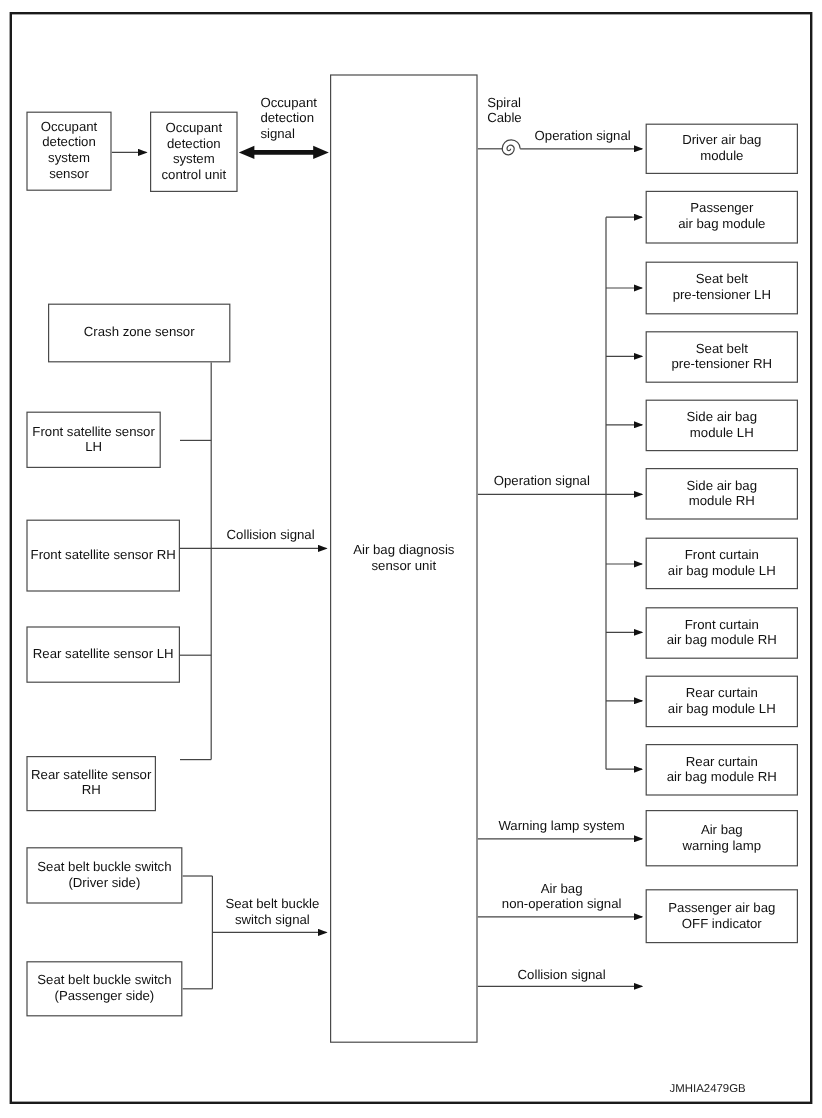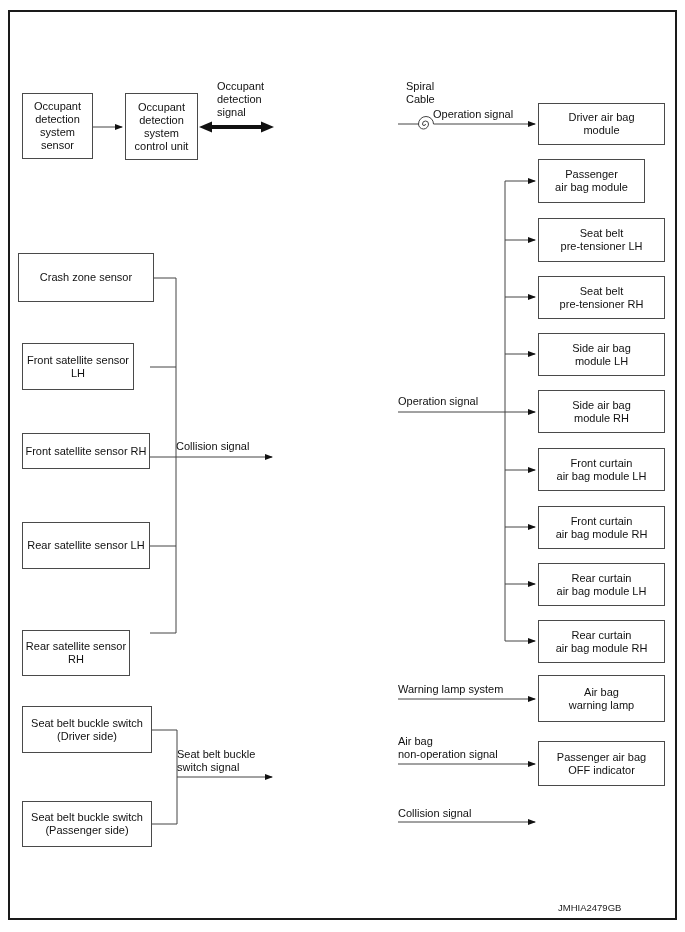--- a/index.html
+++ b/index.html
@@ -6,21 +6,21 @@
   .stage{position:relative;width:685px;height:932px;background:#fff;
          font-family:"Liberation Sans",sans-serif;color:#111;overflow:hidden;}
   .frame{position:absolute;left:8px;top:10px;width:665px;height:906px;
          border:2px solid #1a1a1a;background:#fff;}
   .wires{position:absolute;left:0;top:0;}
   .node{position:absolute;box-sizing:border-box;border:1px solid #4a4a4a;background:#fff;
         display:flex;align-items:center;justify-content:center;text-align:center;
         font-size:11px;line-height:13px;}
   .node span{white-space:pre-line;}
   .lbl{position:absolute;font-size:11px;line-height:13px;white-space:pre-line;}
-  .c{text-align:left;}
+  .c{text-align:center;}
   .figid{position:absolute;left:558px;top:902px;width:110px;text-align:left;
          font-size:9.5px;color:#222;}
 </style>
 </head>
 <body>
 
 <div class="stage">
   <div class="frame"></div>
 
   <svg class="wires" width="685" height="932" viewBox="0 0 685 932">
@@ -75,50 +75,54 @@
 detection
 system
 sensor</span>
     </div>
   <div class="node" style="left:125px;top:93px;width:73px;height:67px">
       <span>Occupant
 detection
 system
 control unit</span>
     </div>
-  <div class="node" style="left:18px;top:253px;width:136px;height:49px">
+  <div class="node" style="left:40px;top:253px;width:152px;height:49px">
       <span>Crash zone sensor</span>
     </div>
   <div class="node" style="left:22px;top:343px;width:112px;height:47px">
       <span>Front satellite sensor LH</span>
     </div>
-  <div class="node" style="left:22px;top:433px;width:128px;height:36px">
+  <div class="node" style="left:22px;top:433px;width:128px;height:60px">
       <span>Front satellite sensor RH</span>
     </div>
   <div class="node" style="left:22px;top:522px;width:128px;height:47px">
       <span>Rear satellite sensor LH</span>
     </div>
   <div class="node" style="left:22px;top:630px;width:108px;height:46px">
       <span>Rear satellite sensor RH</span>
     </div>
   <div class="node" style="left:22px;top:706px;width:130px;height:47px">
       <span>Seat belt buckle switch
 (Driver side)</span>
     </div>
   <div class="node" style="left:22px;top:801px;width:130px;height:46px">
       <span>Seat belt buckle switch
 (Passenger side)</span>
     </div>
 
+  <div class="node" style="left:275px;top:62px;width:123px;height:807px">
+      <span>Air bag diagnosis
+sensor unit</span>
+    </div>
 
   <div class="node" style="left:538px;top:103px;width:127px;height:42px">
       <span>Driver air bag
 module</span>
     </div>
-  <div class="node" style="left:538px;top:159px;width:107px;height:44px">
+  <div class="node" style="left:538px;top:159px;width:127px;height:44px">
       <span>Passenger
 air bag module</span>
     </div>
   <div class="node" style="left:538px;top:218px;width:127px;height:44px">
       <span>Seat belt
 pre-tensioner LH</span>
     </div>
   <div class="node" style="left:538px;top:276px;width:127px;height:43px">
       <span>Seat belt
 pre-tensioner RH</span>

